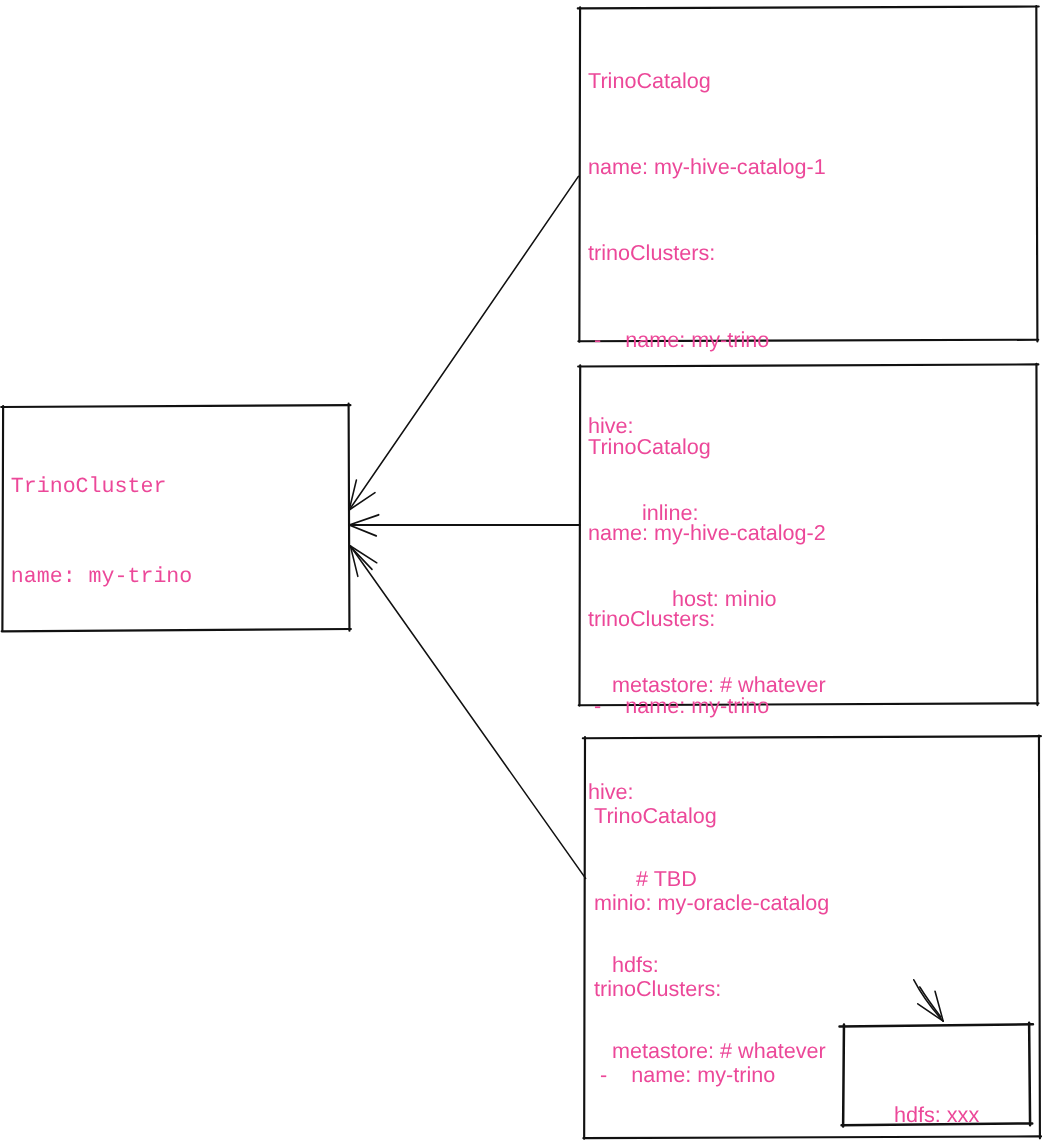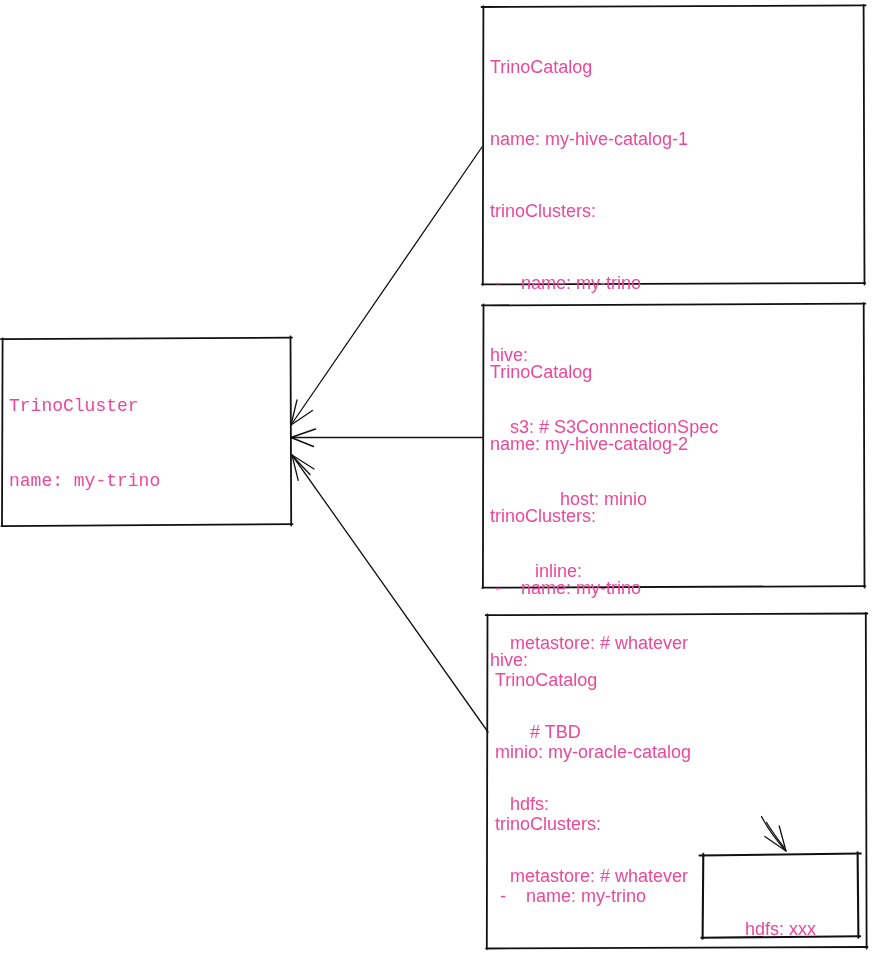--- a/index.html
+++ b/index.html
@@ -99,23 +99,22 @@
     <div class="ln">TrinoCluster</div>
     <div class="ln">name: my-trino</div>
   </div>
 
   <div class="box-text" style="left:490px; top:7px;">
     <div class="ln">TrinoCatalog</div>
     <div class="ln">name: my-hive-catalog-1</div>
     <div class="ln">trinoClusters:</div>
     <div class="ln"> -    name: my-trino</div>
     <div class="ln">hive:</div>
-    <div class="ln">    s3: # S3ConnnectionSpec</div>
+    <div class="ln">         inline:</div>
     <div class="ln">              host: minio</div>
-    <div class="ln">         inline:</div>
     <div class="ln">    metastore: # whatever</div>
   </div>
 
   <div class="box-text" style="left:490px; top:312px;">
     <div class="ln">TrinoCatalog</div>
     <div class="ln">name: my-hive-catalog-2</div>
     <div class="ln">trinoClusters:</div>
     <div class="ln"> -    name: my-trino</div>
     <div class="ln">hive:</div>
     <div class="ln">        # TBD</div>

